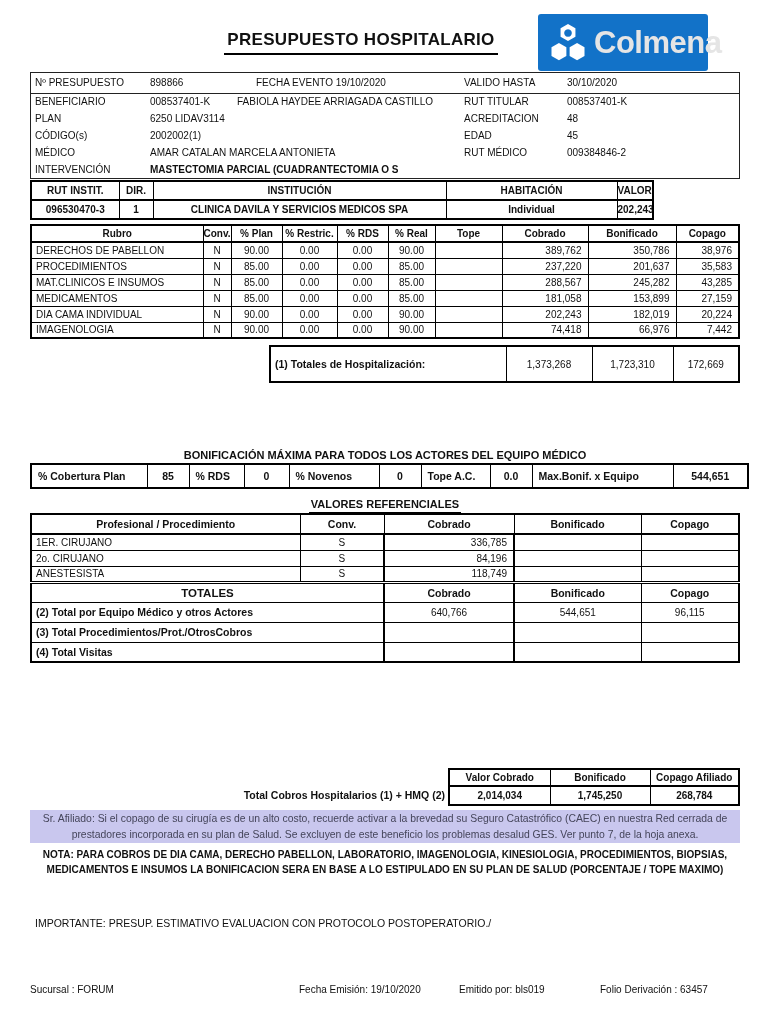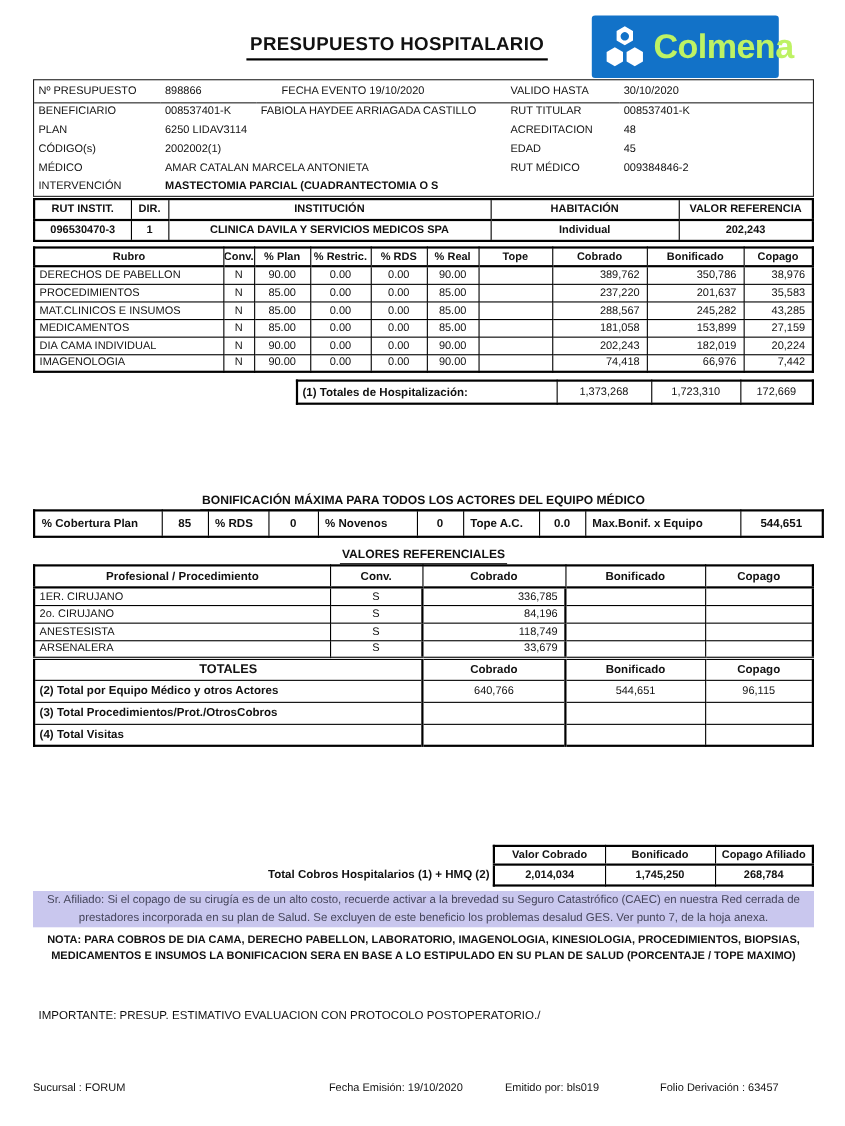--- a/index.html
+++ b/index.html
@@ -12,47 +12,47 @@
   .b { font-weight:bold; }
   .c { text-align:center; }
 
   
   #title-wrap { left:0; top:30px; width:722px; text-align:center; }
   #title-wrap span { display:inline-block; font-size:17px; font-weight:bold; letter-spacing:.3px;
                      border-bottom:2px solid #000; padding:0 3px 3px; }
   #logo { left:538px; top:14px; width:170px; height:57px; border-radius:3px;
           display:flex; align-items:center; padding-left:9px; }
   #logo svg { flex:0 0 auto; }
-  #logo .logo-text { color:#bef264; font-weight:bold; font-size:31px; margin-left:5px; letter-spacing:-0.5px; }
+  #logo .logo-text { color:#e5e5e5; font-weight:bold; font-size:31px; margin-left:5px; letter-spacing:-0.5px; }
 
   
   #info { left:30px; top:72px; width:710px; border:1.5px solid #222; }
   #info td { font-size:10px; padding-left:4px; height:17px; }
   #info tr.first td { height:20px; border-bottom:1.5px solid #222; }
   .fecha-label { display:inline-block; width:77px; margin-left:19px; }
 
   
-  #inst { left:30px; top:180px; width:710px; }
+  #inst { left:30px; top:180px; width:624px; }
   #inst table { border:2px solid #000; }
   #inst th, #inst td { border:1px solid #000; height:19px; font-size:10px; font-weight:bold; text-align:center; }
   #inst thead th { border-bottom:2px solid #000; }
 
   
   #hosp { left:30px; top:224px; width:710px; }
   #hosp table { border:2px solid #000; }
   #hosp th { border:1px solid #000; height:17px; font-size:10px; border-bottom:2px solid #000; }
   #hosp td { border:1px solid #000; height:16px; font-size:10px; }
   #hosp td.name { padding-left:4px; }
   #hosp td.num { text-align:right; padding-right:6px; }
   #hosp td.pct { text-align:center; }
 
   
   #tot1 { left:269px; top:345px; width:471px; }
   #tot1 table { border:2px solid #000; }
-  #tot1 td { border:1px solid #000; height:21px; font-size:10px; text-align:center; }
+  #tot1 td { border:1px solid #000; height:36px; font-size:10px; text-align:center; }
   #tot1 td.lbl { font-weight:bold; font-size:10.5px; text-align:left; padding-left:4px; }
 
   
   .sec-title { left:30px; width:710px; text-align:center; }
   .sec-title span { display:inline-block; font-size:11px; font-weight:bold;
                     border-bottom:1.5px solid #000; padding:0 2px 2px; }
   #bonif-title { top:445px; }
   #valores-title { top:494px; }
 
   
@@ -391,27 +391,20 @@
           <td></td>
           <td></td>
         </tr>
         <tr>
           <td class="name">ANESTESISTA</td>
           <td class="c">S</td>
           <td class="cob num">118,749</td>
           <td></td>
           <td></td>
         </tr>
-        <tr>
-          <td class="name">ARSENALERA</td>
-          <td class="c">S</td>
-          <td class="cob num">33,679</td>
-          <td></td>
-          <td></td>
-        </tr>
         <tr class="tot-head">
           <td colspan="2" class="tlabel">TOTALES</td>
           <td class="cob">Cobrado</td>
           <td>Bonificado</td>
           <td>Copago</td>
         </tr>
         <tr class="tot-row">
           <td colspan="2" class="tlbl">(2) Total por Equipo Médico y otros Actores</td>
           <td class="cob">640,766</td>
           <td>544,651</td>

